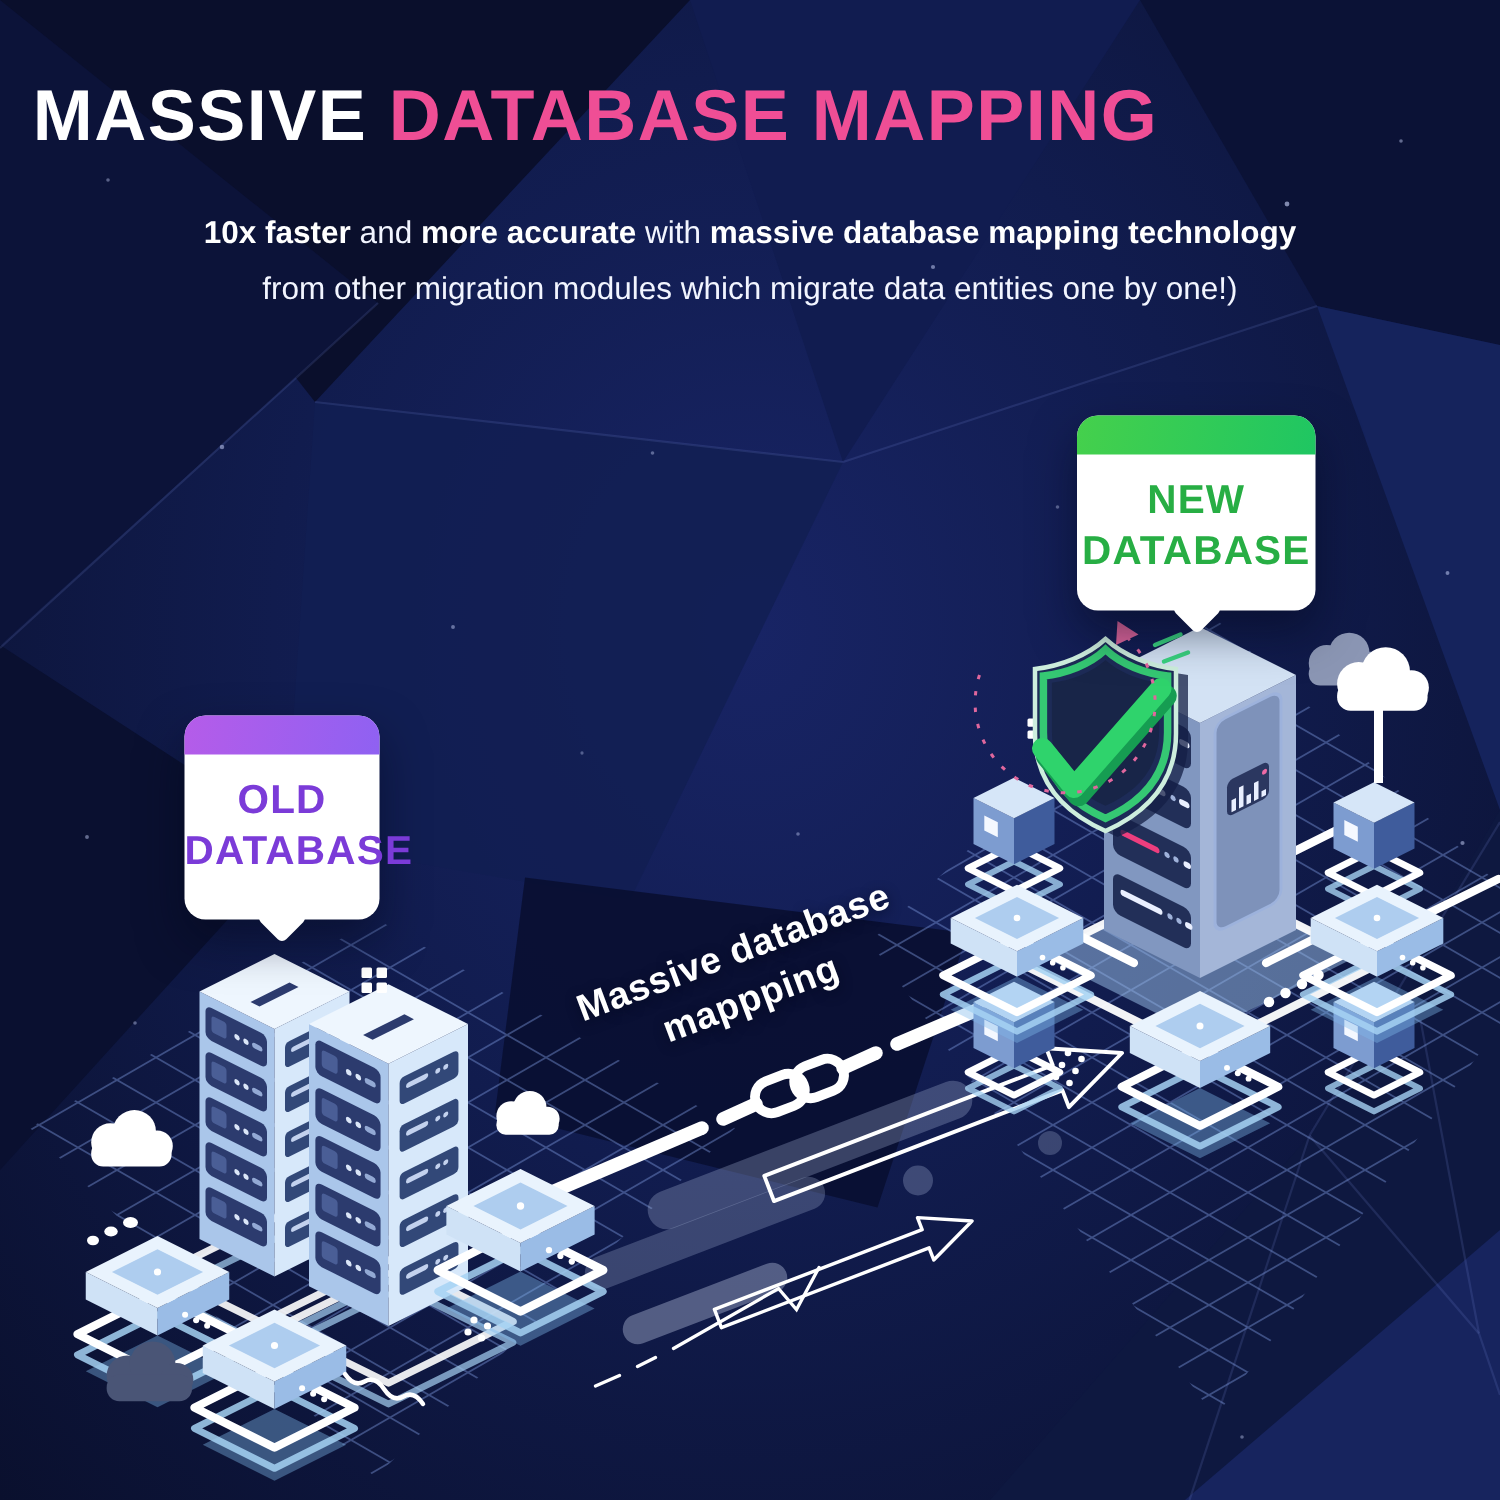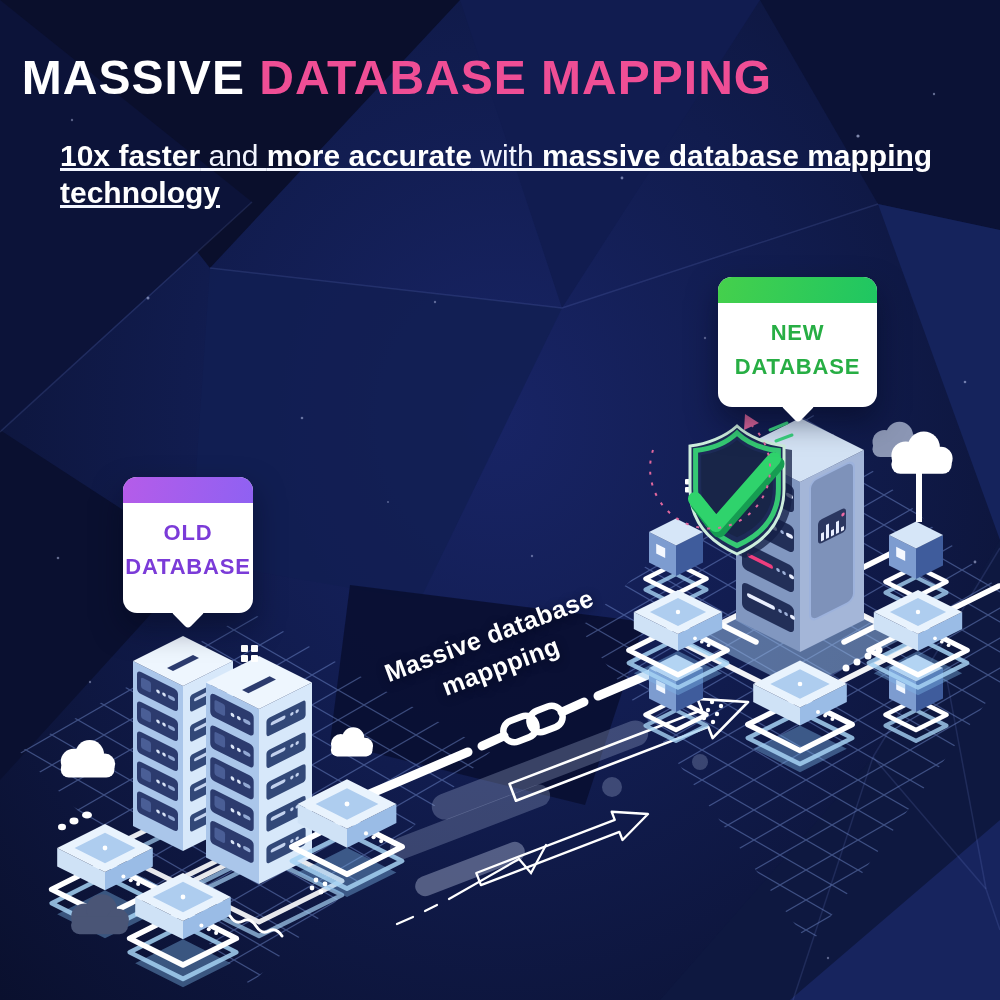--- a/index.html
+++ b/index.html
@@ -8,35 +8,35 @@
     font-family:"Liberation Sans",sans-serif;
     background:radial-gradient(ellipse at 50% 42%, #182465 0%, #111c4e 45%, #0a102e 100%);
   }
   svg.illus{position:absolute;left:0;top:0;width:1000px;height:1000px;}
   .title{
     position:absolute;top:50px;left:0;width:794px;text-align:center;
     font-size:48px;font-weight:bold;letter-spacing:1px;color:#ffffff;white-space:nowrap;
   }
   .title .accent{color:#ef4e95;}
   .subtitle{
-    position:absolute;top:137px;left:60px;width:880px;
-    font-size:30px;line-height:37px;color:#f2f5ff;font-weight:400;text-decoration:underline;
+    position:absolute;top:137px;left:60px;width:880px;text-align:center;
+    font-size:21px;line-height:37px;color:#f2f5ff;font-weight:400;
   }
   .subtitle b{font-weight:bold;color:#ffffff;}
   .bubble{
     position:absolute;background:#ffffff;border-radius:14px;
     box-shadow:0 14px 30px rgba(3,7,28,.5);
   }
   .bubble .bar{height:26px;border-radius:14px 14px 0 0;}
   .bubble .pointer{
     position:absolute;left:50%;bottom:-11px;width:24px;height:24px;background:#ffffff;
     transform:translateX(-50%) rotate(45deg);border-radius:4px;
   }
   .bubble .txt{
-    text-align:center;font-weight:bold;font-size:22px;line-height:34px;
+    text-align:center;font-weight:bold;font-size:27px;line-height:34px;
     padding-top:13px;letter-spacing:.8px;
   }
   .bubble-old{left:123px;top:477px;width:130px;height:136px;}
   .bubble-old .bar{background:linear-gradient(100deg,#b55ce9 0%,#8f61f2 100%);}
   .bubble-old .txt{color:#7b3bd8;}
   .bubble-new{left:718px;top:277px;width:159px;height:130px;}
   .bubble-new .bar{background:linear-gradient(100deg,#45d04c 0%,#1fc662 100%);}
   .bubble-new .txt{color:#27ae44;}
   .flow-label{
     position:absolute;left:345px;top:618px;width:300px;text-align:center;
@@ -371,20 +371,21 @@
   <g transform="translate(533,724) rotate(-21)">
     <rect x="-31" y="-11" width="34" height="22" rx="11" fill="none" stroke="#ffffff" stroke-width="6.5"></rect>
     <rect x="-3" y="-11" width="34" height="22" rx="11" fill="none" stroke="#ffffff" stroke-width="6.5"></rect>
   </g>
 </svg>
 
 <div class="title"><span>MASSIVE </span><span class="accent">DATABASE MAPPING</span></div>
 
 <div class="subtitle">
   <div><b>10x faster</b><span> and </span><b>more accurate</b><span> with </span><b>massive database mapping technology</b></div>
+  <div><span>from other migration modules which migrate data entities one by one!)</span></div>
 </div>
 
 <div class="bubble bubble-old">
   <div class="bar"></div>
   <div class="txt">
     <div>OLD</div>
     <div>DATABASE</div>
   </div>
   <div class="pointer"></div>
 </div>

